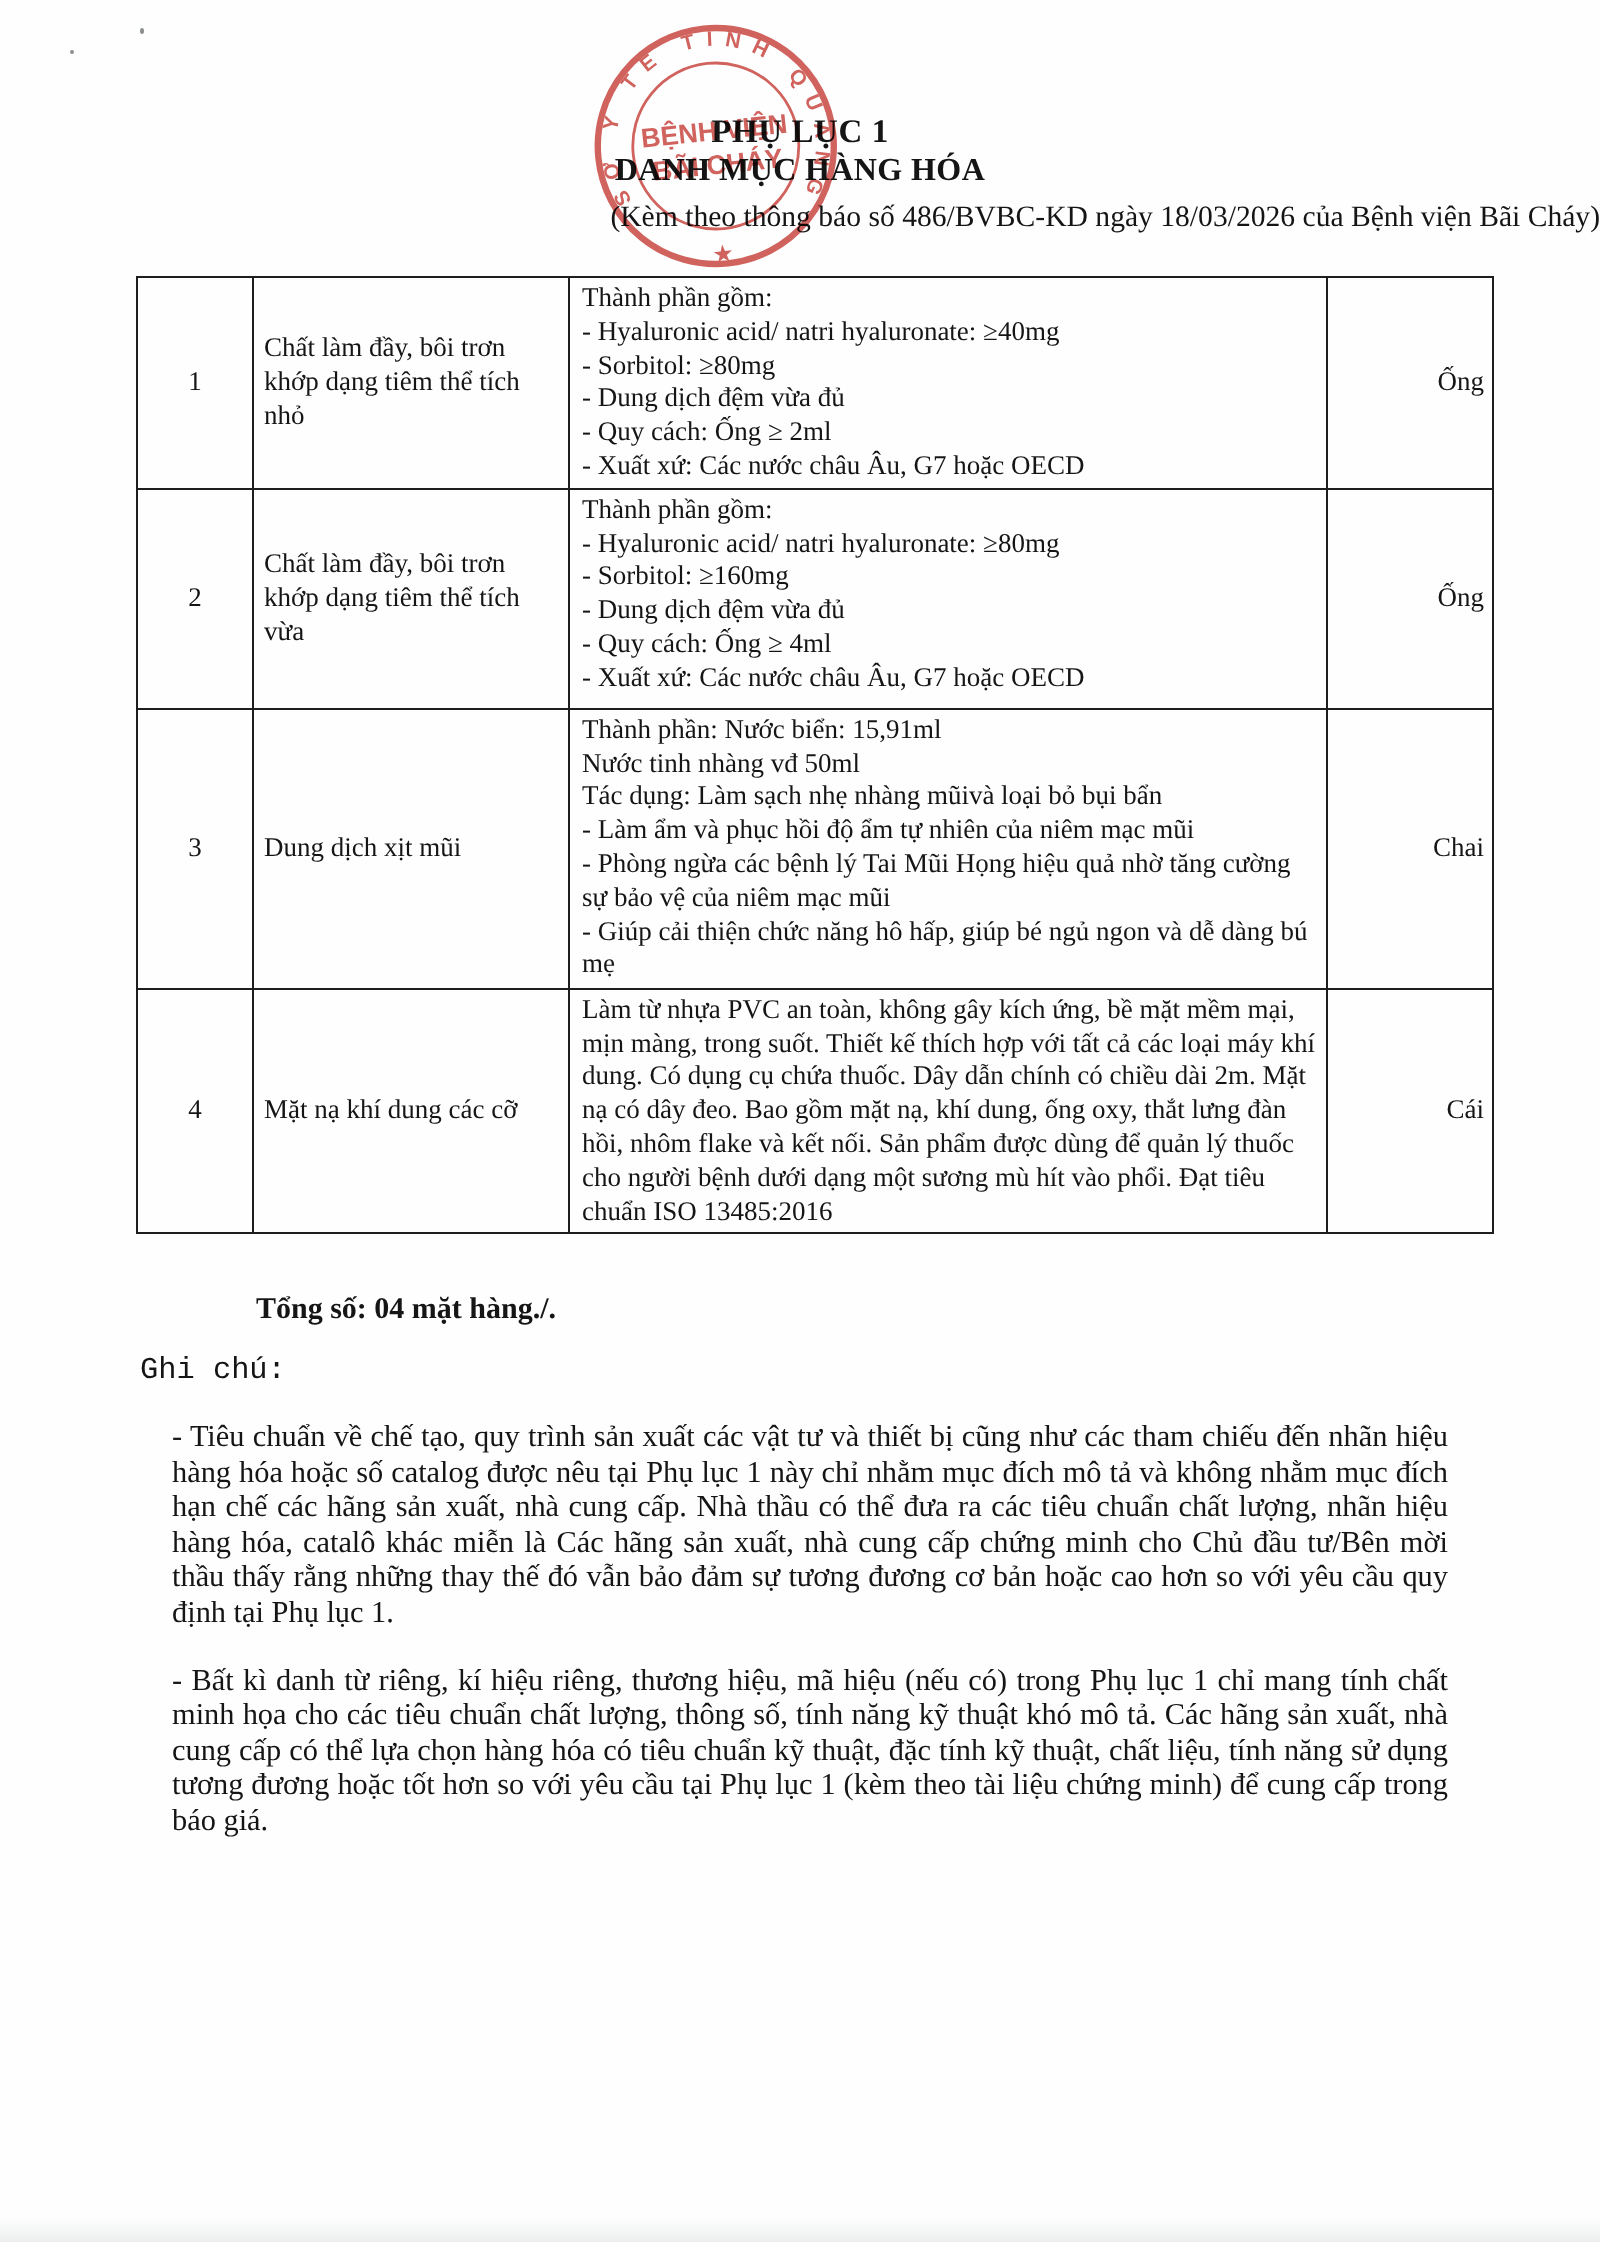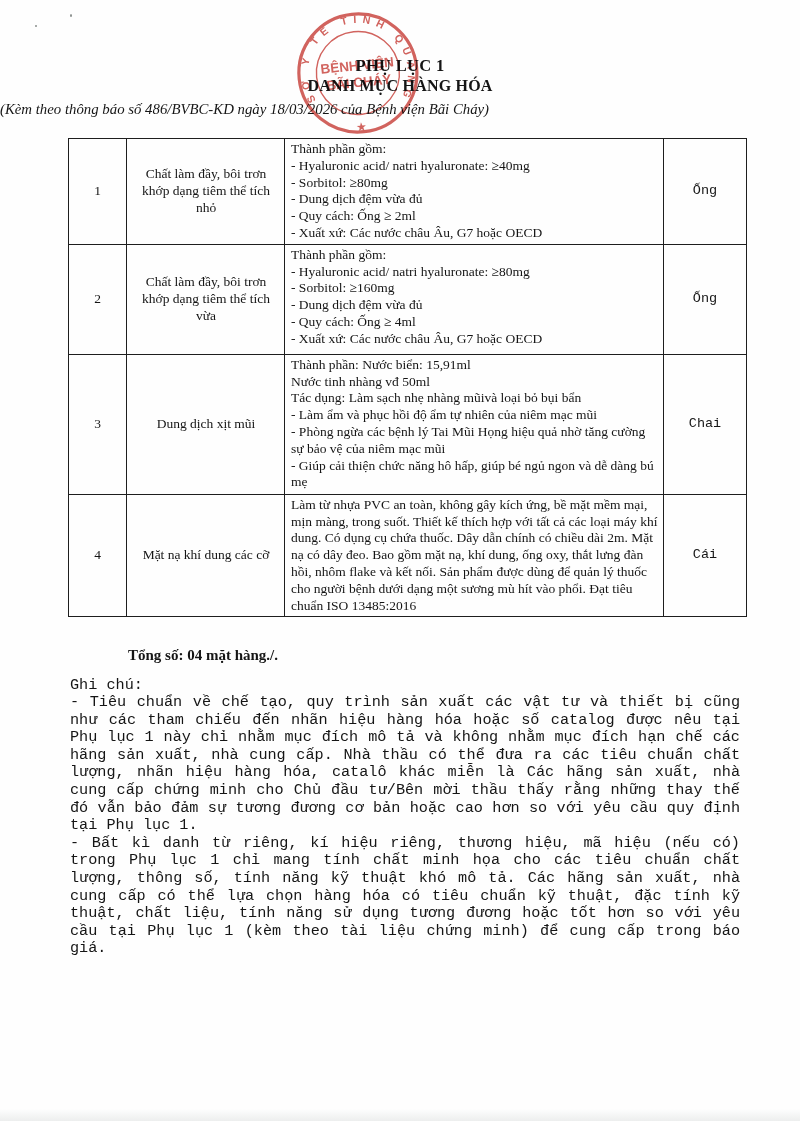--- a/index.html
+++ b/index.html
@@ -10,22 +10,22 @@
     background:#fefefe;
     font-family:"Liberation Serif","DejaVu Serif",serif;
     color:#151515;
     overflow:hidden;
   }
   
   .title1{position:absolute;top:56px;left:0;right:0;text-align:center;
     font-size:16.5px;font-weight:bold;letter-spacing:.3px;}
   .title2{position:absolute;top:77px;left:0;right:0;text-align:center;
     font-size:16px;font-weight:bold;letter-spacing:.2px;}
-  .subtitle{position:absolute;top:101px;left:0;right:0;text-align:left;
-    font-size:14.8px;font-style:italic;}
+  .subtitle{position:absolute;top:101px;left:0;right:0;text-align:right;
+    font-size:14.8px;}
   
   .stamp{
     position:absolute;left:282px;top:-2px;width:152px;height:152px;
     opacity:.82;mix-blend-mode:multiply;
     transform:rotate(-6deg);
   }
   
   .goods-table{
     position:absolute;left:68px;top:138px;
     border-collapse:collapse;table-layout:fixed;width:678px;
@@ -35,30 +35,30 @@
     font-size:13.5px;line-height:16.8px;
     padding:2px 4px;overflow:hidden;
   }
   .goods-table th{font-weight:bold;text-align:center;vertical-align:middle;line-height:17px;}
   .goods-table tr.hdr{height:36px;}
   .goods-table tr.r1{height:104px;}
   .goods-table tr.r2{height:110px;}
   .goods-table tr.r3{height:140px;}
   .goods-table tr.r4{height:118px;}
   td.c-stt{text-align:center;vertical-align:middle;}
-  td.c-name{text-align:center;vertical-align:middle;padding-left:5px;}
+  td.c-name{text-align:left;vertical-align:middle;padding-left:5px;}
   td.c-desc{text-align:left;vertical-align:top;padding-left:6px;padding-right:5px;}
-  td.c-unit{text-align:center;vertical-align:middle;font-family:Liberation Mono, monospace;}
+  td.c-unit{text-align:right;vertical-align:middle;}
   .desc-line{display:block;}
   
   .total-line{position:absolute;left:128px;top:647px;font-size:15px;font-weight:bold;}
   .notes-label{position:absolute;left:70px;top:676px;font-size:15.2px;font-family:Liberation Mono, monospace;}
   .notes{position:absolute;left:70px;top:694px;width:670px;
     font-size:15.2px;line-height:17.6px;text-align:justify;}
-  .notes p{margin:0;font-family:Liberation Mono, monospace;}
+  .notes p{margin:16px;}
   
   .speck{position:absolute;border-radius:50%;background:#8a8f8d;}
   .speck.s1{left:35px;top:25px;width:2px;height:2px;}
   .speck.s2{left:70px;top:14px;width:2px;height:3px;}
   .bottom-shade{position:absolute;left:0;right:0;bottom:0;height:12px;
     background:linear-gradient(to bottom,rgba(0,0,0,0),rgba(110,125,120,0.12));}
 </style>
 </head>
 <body>
 

